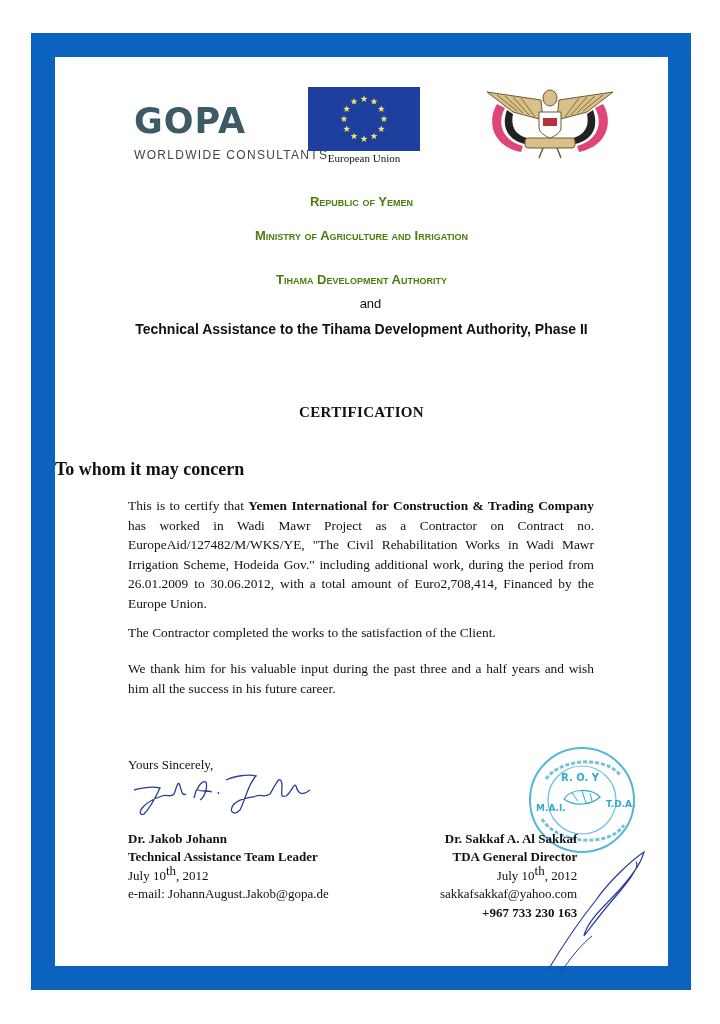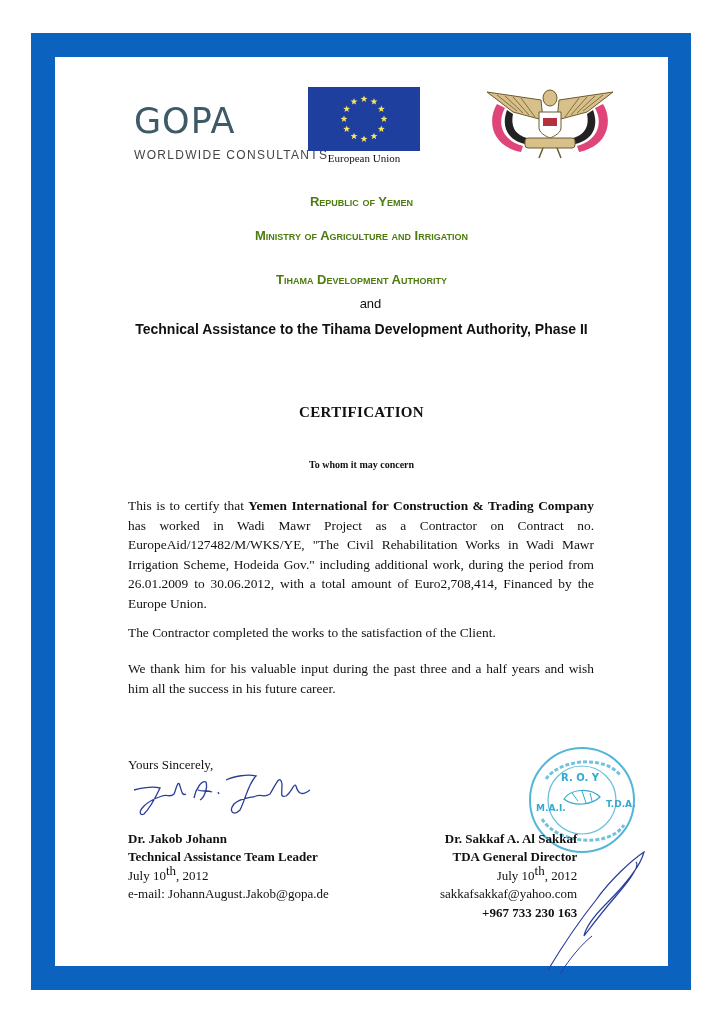--- a/index.html
+++ b/index.html
@@ -13,21 +13,21 @@
   }
   .page {
     position: absolute; left: 55px; top: 57px; width: 613px; height: 909px;
     background: #ffffff;
   }
   .abs { position: absolute; }
 
   
   .gopa-word {
     position: absolute; left: 134px; top: 104px; width: 130px;
-    font-family: "DejaVu Sans", sans-serif; font-weight: normal; font-size: 35px;
+    font-family: "DejaVu Sans", sans-serif; font-weight: bold; font-size: 35px;
     color: #3d5a67; letter-spacing: 1px; line-height: 1;
   }
   .gopa-sub {
     position: absolute; left: 134px; top: 148px; width: 130px;
     font-family: Liberation Sans, sans-serif; font-size: 12px; color: #444;
     letter-spacing: 1.3px; white-space: nowrap;
   }
   .eu-flag {
     position: absolute; left: 308px; top: 87px; width: 112px; height: 64px;
     background: #1f3f9e;
@@ -50,22 +50,22 @@
   }
   .h-project {
     position: absolute; left: 55px; width: 613px; text-align: center;
     font-family: "Liberation Sans", sans-serif; font-weight: bold; font-size: 14px; color: #111;
   }
   .cert-title {
     position: absolute; left: 55px; top: 404px; width: 613px; text-align: center;
     font-weight: bold; font-size: 15px; letter-spacing: 0.3px;
   }
   .salutation {
-    position: absolute; left: 55px; top: 459px; width: 613px; text-align: center;
-    font-weight: bold; font-size: 10px;
+    position: absolute; left: 55px; top: 459px; width: 613px; 
+    font-weight: bold; font-size: 18px;
   }
   .body-p {
     position: absolute; left: 128px; width: 466px; font-size: 13.4px; line-height: 19.5px;
     text-align: justify;
   }
   .sign-block { position: absolute; font-size: 13px; line-height: 18.4px; white-space: nowrap; margin-top: 6px; }
   .sign-block .b { font-weight: bold; }
   sup { font-size: 13px; vertical-align: super; line-height: 0; }
 </style>
 </head>

